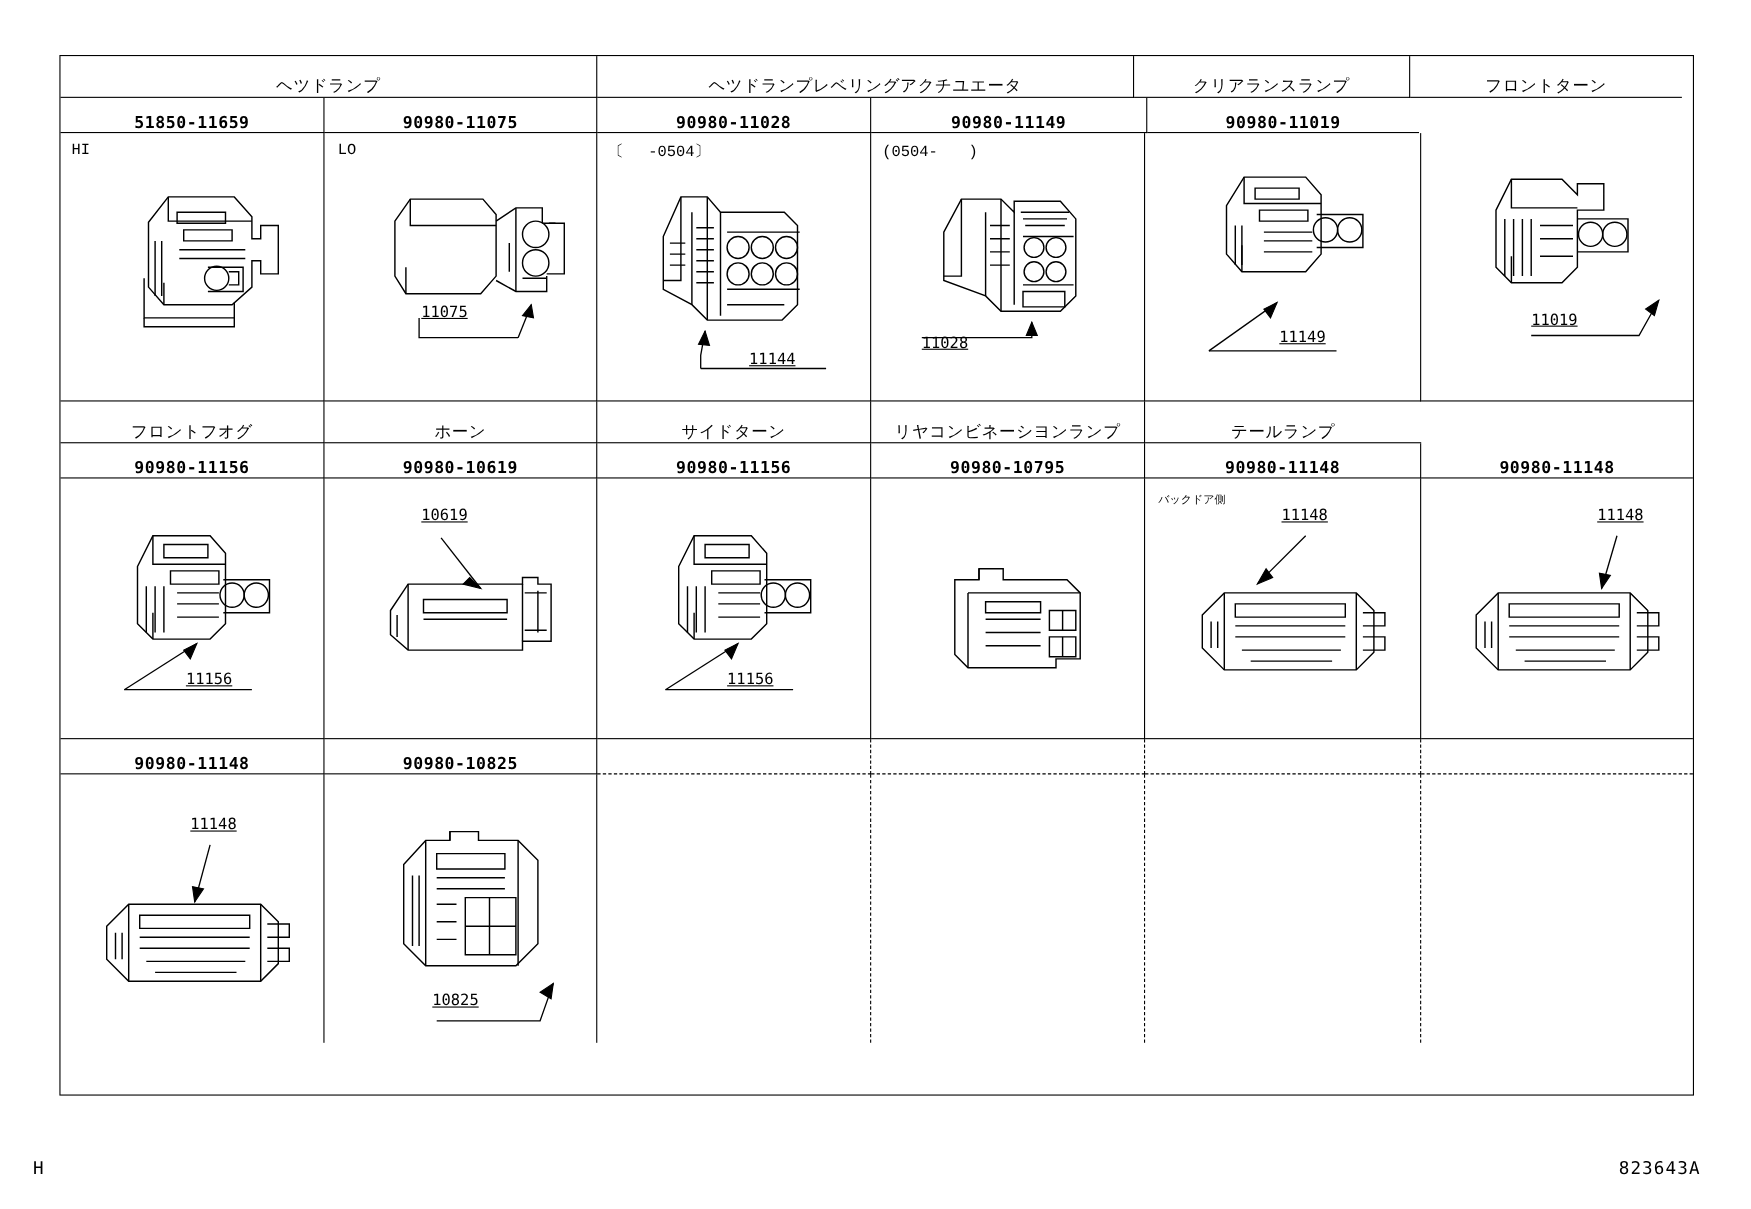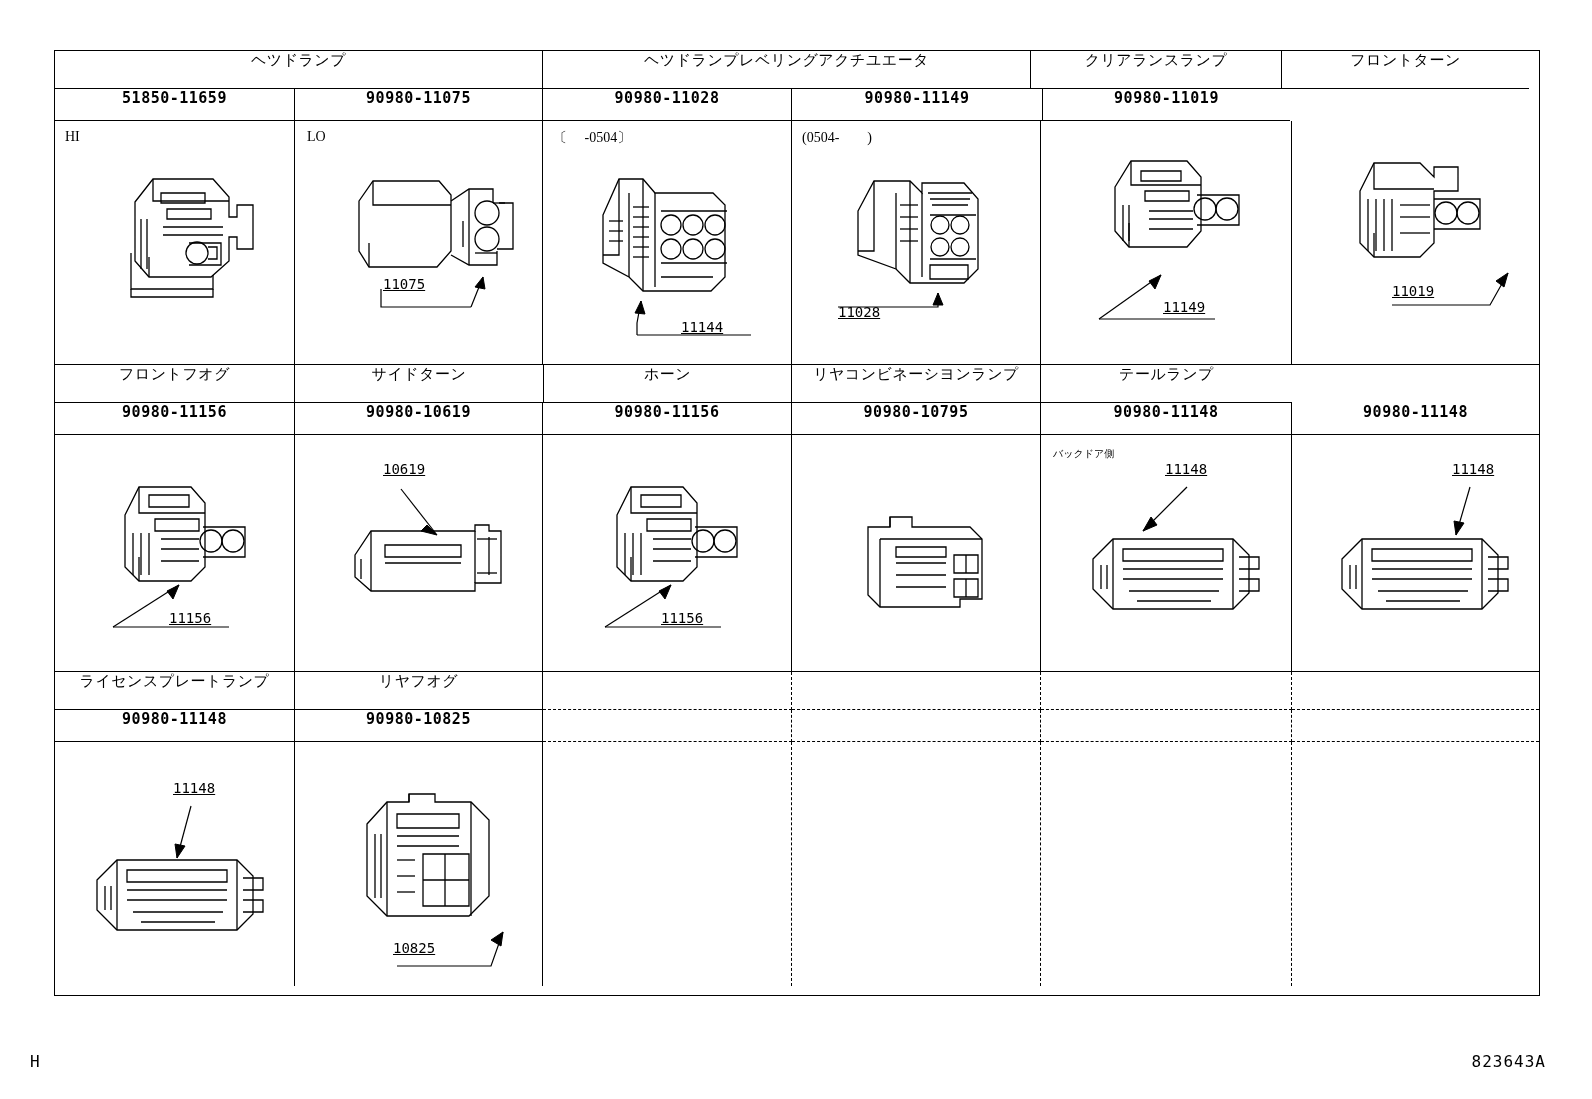--- a/index.html
+++ b/index.html
@@ -39,21 +39,21 @@
   .row.img-row-1  { height: 244px; }
   .row.img-row-2  { height: 237px; }
   .row.img-row-3  { height: 244px; }
 
   .cell {
     box-sizing: border-box;
     border-right: 1.2px solid #000;
     border-bottom: 1.2px solid #000;
     position: relative;
     display: flex;
-    align-items: flex-start;
+    align-items: flex-end;
     justify-content: center;
     font-size: 15px;
     overflow: hidden;
   }
   .cell:last-child { border-right: none; }
   .row:last-child .cell { border-bottom: none; }
 
   .cell.w1 { width: 240px; }
   .cell.w2 { width: 248px; }
   .cell.w3 { width: 249px; }
@@ -76,21 +76,21 @@
     font-weight: bold;
     letter-spacing: 0.5px;
   }
   .imgcell {
     align-items: flex-start;
     justify-content: flex-start;
     padding: 0;
   }
   .label-tl {
     position: absolute;
-    font-family: Liberation Serif, serif;
+    font-family: Liberation Mono, monospace;
     font-size: 14px;
   }
   .note {
     position: absolute;
     font-family: "DejaVu Sans", sans-serif;
     font-size: 10px;
   }
   .numlab {
     position: absolute;
     font-family: "DejaVu Sans Mono", monospace;
@@ -335,25 +335,25 @@
           <path d="M118 2 L106 10 L114 16 Z" fill="#000" stroke="#000"></path>
         </svg>
         <span class="numlab" style="left:100px; top:162px;">11019</span>
       </div>
     </div>
 
     <div class="row header-row">
       <div class="cell w1">
         <span class="jp">フロントフオグ</span>
       </div>
+      <div class="cell w2">
+        <span class="jp">ホーン</span>
+      </div>
       <div class="cell w3">
         <span class="jp">サイドターン</span>
-      </div>
-      <div class="cell w2">
-        <span class="jp">ホーン</span>
       </div>
       <div class="cell w4">
         <span class="jp">リヤコンビネーシヨンランプ</span>
       </div>
       <div class="cell w5">
         <span class="jp">テールランプ</span>
       </div>
     </div>
 
     <div class="row part-row">
@@ -527,40 +527,20 @@
         <svg class="conn" style="left:138px; top:40px;" width="90" height="70" viewBox="0 0 90 70">
           <g fill="none" stroke="#000" stroke-width="1.2">
             <path d="M40 12 L26 60"></path>
           </g>
           <path d="M26 60 L34 48 L24 46 Z" fill="#000" stroke="#000"></path>
         </svg>
         <span class="numlab" style="left:160px; top:26px;">11148</span>
       </div>
     </div>
 
-    <div class="row header-row">
-      <div class="cell w1">
-        <span class="jp">ライセンスプレートランプ</span>
-      </div>
-      <div class="cell w2">
-        <span class="jp">リヤフオグ</span>
-      </div>
-      <div class="cell w3 dashed-bottom dashed-right">
-        <span class="jp"></span>
-      </div>
-      <div class="cell w4 dashed-bottom dashed-right">
-        <span class="jp"></span>
-      </div>
-      <div class="cell w5 dashed-bottom dashed-right">
-        <span class="jp"></span>
-      </div>
-      <div class="cell w6 dashed-bottom">
-        <span class="jp"></span>
-      </div>
-    </div>
 
     <div class="row part-row">
       <div class="cell w1">
         <span class="partno">90980-11148</span>
       </div>
       <div class="cell w2">
         <span class="partno">90980-10825</span>
       </div>
       <div class="cell w3 dashed-bottom dashed-right">
         <span class="partno"></span>

